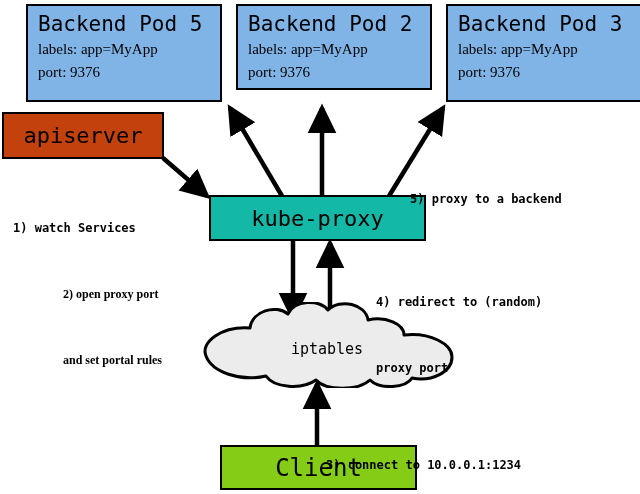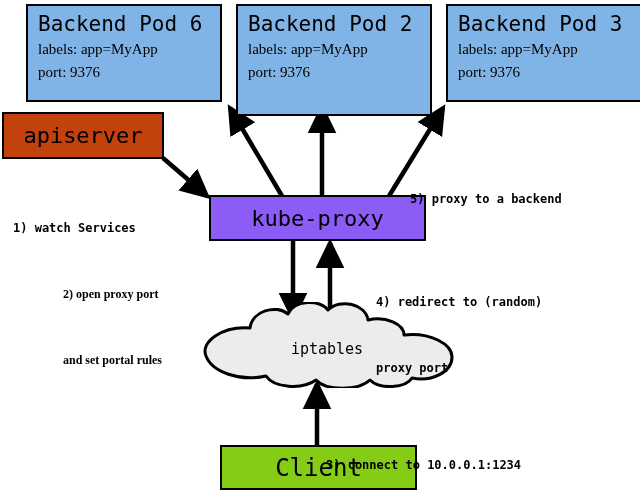--- a/index.html
+++ b/index.html
@@ -107,42 +107,42 @@
     <line x1="389" y1="196" x2="443" y2="108" stroke="#000000" stroke-width="4.5" marker-end="url(#arrowhead)"></line>
 
     <line x1="293" y1="241" x2="293" y2="318" stroke="#000000" stroke-width="4.5" marker-end="url(#arrowhead)"></line>
 
     <line x1="330" y1="322" x2="330" y2="243" stroke="#000000" stroke-width="4.5" marker-end="url(#arrowhead)"></line>
 
     <line x1="317" y1="445" x2="317" y2="384" stroke="#000000" stroke-width="4.5" marker-end="url(#arrowhead)"></line>
   </svg>
 
   <div class="node pod" id="node-pod-1" style="left:26px; top:4px; width:196px; height:98px; background:#80b3e6;">
-    <div class="pod-title">Backend Pod 6</div>
+    <div class="pod-title">Backend Pod 5</div>
     <div class="pod-line">labels: app=MyApp</div>
     <div class="pod-line">port: 9376</div>
   </div>
 
-  <div class="node pod" id="node-pod-2" style="left:236px; top:4px; width:196px; height:112px; background:#80b3e6;">
+  <div class="node pod" id="node-pod-2" style="left:236px; top:4px; width:196px; height:86px; background:#80b3e6;">
     <div class="pod-title">Backend Pod 2</div>
     <div class="pod-line">labels: app=MyApp</div>
     <div class="pod-line">port: 9376</div>
   </div>
 
   <div class="node pod" id="node-pod-3" style="left:446px; top:4px; width:196px; height:98px; background:#80b3e6;">
     <div class="pod-title">Backend Pod 3</div>
     <div class="pod-line">labels: app=MyApp</div>
     <div class="pod-line">port: 9376</div>
   </div>
 
   <div class="node centerbox" id="node-apiserver" style="left:2px; top:112px; width:162px; height:47px; background:#c2410c;">
     <span class="lbl">apiserver</span>
   </div>
 
-  <div class="node centerbox" id="node-kubeproxy" style="left:209px; top:195px; width:217px; height:46px; background:#8b5cf6;">
+  <div class="node centerbox" id="node-kubeproxy" style="left:209px; top:195px; width:217px; height:46px; background:#14b8a6;">
     <span class="lbl">kube-proxy</span>
   </div>
 
   <div class="cloud-wrap" id="node-iptables" style="left:190px; top:302px; width:274px; height:86px;">
     <svg width="274" height="86" viewBox="0 0 274 86">
       <path d="M 60 26
                C 62 9, 86 2, 98 12
                C 104 -2, 130 -3, 138 8
                C 150 -4, 176 2, 178 18
                C 196 14, 214 22, 214 33

